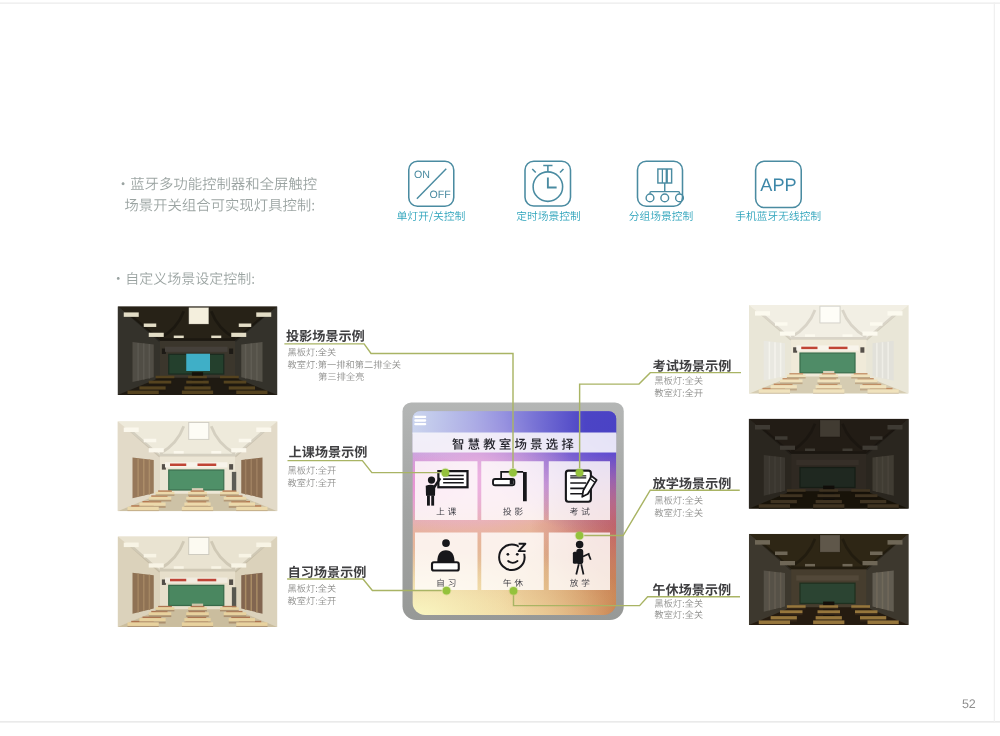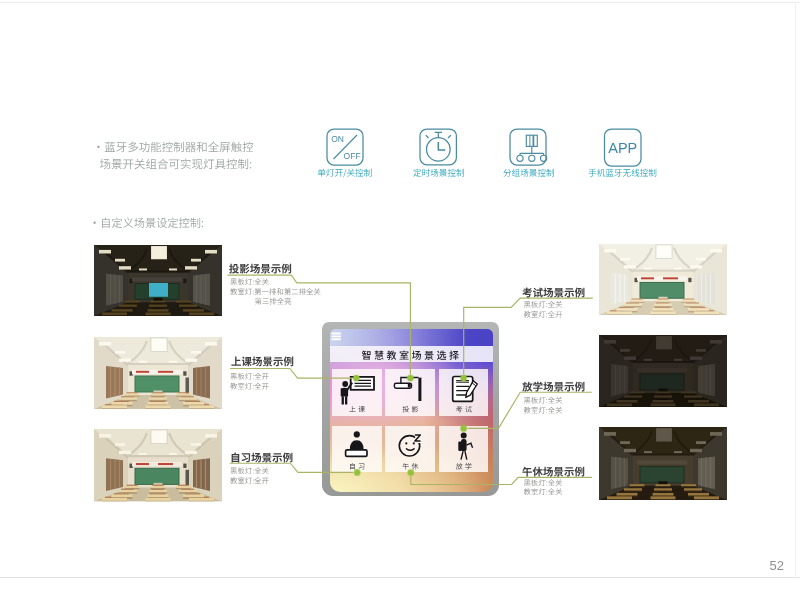--- a/index.html
+++ b/index.html
@@ -689,13 +689,13 @@
       <use href="#q78" transform="translate(402.30,468.90) scale(0.007000,-0.007000)"></use>
       <use href="#q79" transform="translate(411.50,468.90) scale(0.007000,-0.007000)"></use>
     </g>
 
 <g fill="#35353d">
       <use href="#q80" transform="translate(455.70,468.90) scale(0.007000,-0.007000)"></use>
       <use href="#q81" transform="translate(464.90,468.90) scale(0.007000,-0.007000)"></use>
     </g>
 </svg>
 
-<div class="abs" style="left:769.5px;top:557.5px;font-size:13px;color:#8f8f8f">52</div>
+<div class="abs" style="left:769.5px;top:557.5px;font-size:10px;color:#8f8f8f">52</div>
 
 </body></html>

